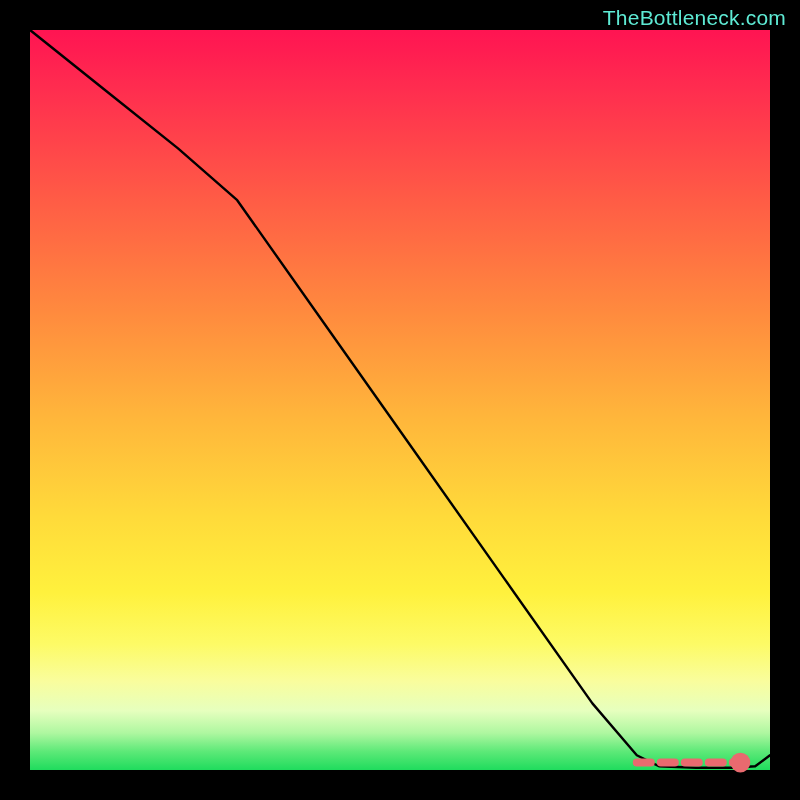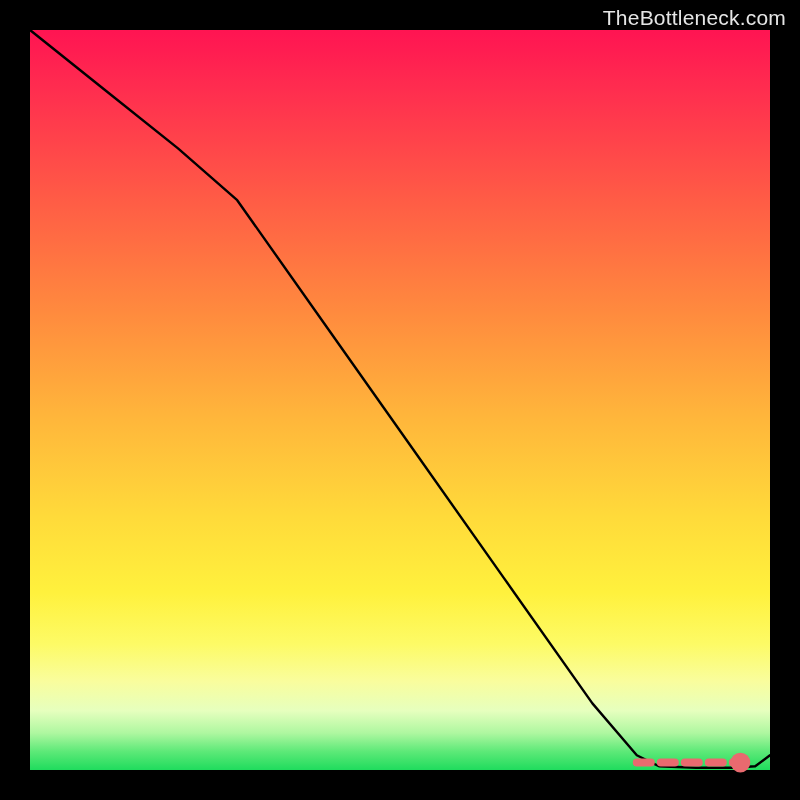--- a/index.html
+++ b/index.html
@@ -39,21 +39,21 @@
       #aef7a0 95%,
       #5de978 97.5%,
       #1fdc5d 100%
     );
     box-sizing: border-box;
   }
   .watermark {
     position: absolute;
     top: 6px;
     right: 14px;
-    color: #e5e5e5;
+    color: #5eead4;
     font-size: 21px;
     font-weight: 400;
     letter-spacing: 0.2px;
     user-select: none;
   }
   svg.overlay {
     position: absolute;
     left: 30px;
     top: 30px;
     width: 740px;

